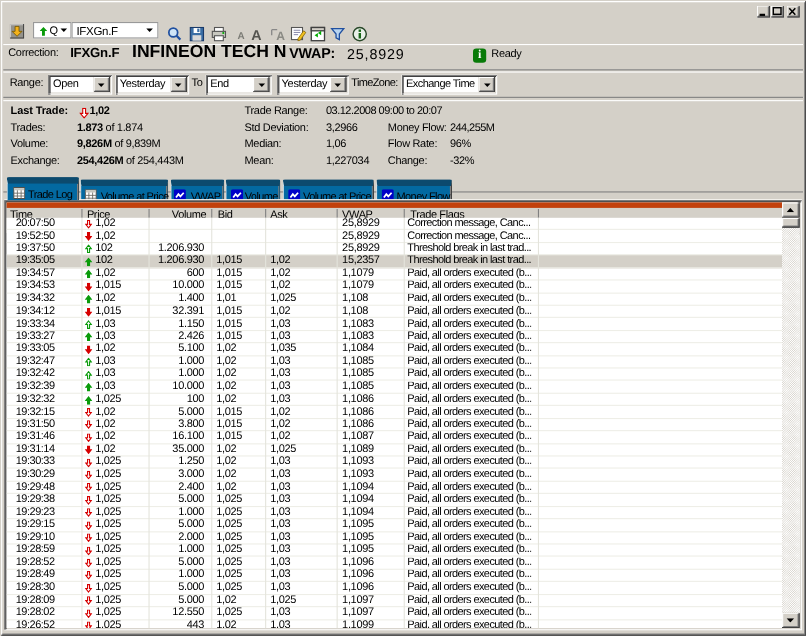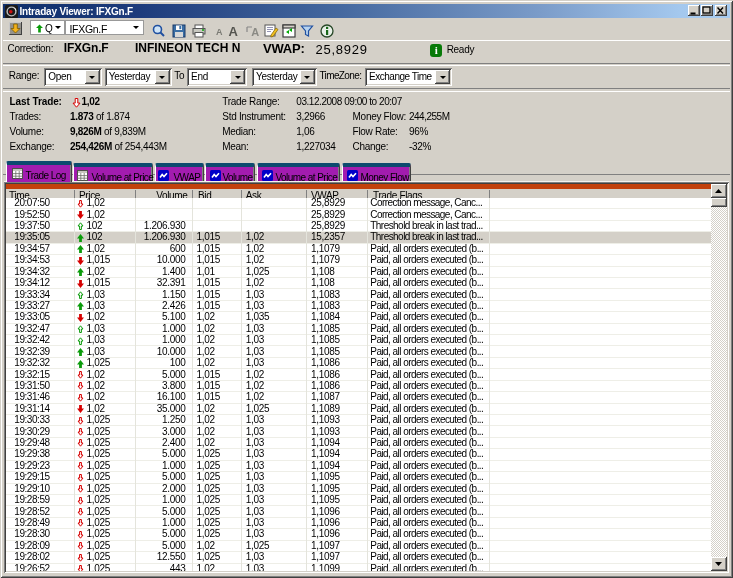--- a/index.html
+++ b/index.html
@@ -14,21 +14,21 @@
 .dar{position:absolute;top:5px;border-left:3px solid transparent;border-right:3px solid transparent;border-top:3.5px solid #000}
 .panel{position:absolute;left:3px;width:727px;background:#d4d0c8;border-top:1px solid #fff;border-bottom:1px solid #808080}
 .combo{position:absolute;height:18px;background:#fff;
  box-shadow:inset 1px 1px 0 #808080,inset -1px -1px 0 #fff,inset 2px 2px 0 #404040,inset -2px -2px 0 #d4d0c8}
 .combo .ctext{position:absolute;left:4px;top:4px;line-height:10px;letter-spacing:-0.3px}
 .cbtn{position:absolute;right:2px;top:2px;width:15px;height:14px;background:#d4d0c8;
  box-shadow:inset -1px -1px 0 #404040,inset 1px 1px 0 #fff,inset -2px -2px 0 #808080,inset 2px 2px 0 #d4d0c8}
 .cbtn:after{content:"";position:absolute;left:4.5px;top:6px;border-left:3px solid transparent;border-right:3px solid transparent;border-top:3.5px solid #000}
 .lbl{position:absolute;line-height:11px}
 .b{font-weight:bold}
-.tab{position:absolute;background:#a21caf;border-top:4px solid #0c4a6e;border-left:1px solid #fff;border-right:1px solid #404040;border-radius:2px 2px 0 0;box-shadow:inset -1px 0 0 #808080}
+.tab{position:absolute;background:#0369a1;border-top:6px solid #0c4a6e;border-left:1px solid #fff;border-right:1px solid #404040;border-radius:2px 2px 0 0;box-shadow:inset -1px 0 0 #808080}
 .tab .ti{position:absolute;top:3px}
 .tab .tt{position:absolute;top:4.5px;line-height:11px;white-space:nowrap;letter-spacing:-0.55px}
 .lv{position:absolute;left:4px;top:182px;width:725px;height:390.5px;background:#fff;
  box-shadow:0 -1px 0 #f4f2ee,inset 1px 1px 0 #808080,inset -1px -1px 0 #fff,inset 2px 2px 0 #404040,inset -2px -2px 0 #d4d0c8}
 .lvhead{position:absolute;left:2px;top:2px;width:721px;height:29px;background:#d4d0c8;border-top:5px solid #c2410c;border-bottom:1px solid #565656}
 .hsep{position:absolute;top:1px;width:1px;height:10px;background:#808080}
 .hcell{position:absolute;top:1.5px;line-height:10px;letter-spacing:-0.35px}
 .body{position:absolute;left:2px;top:16px;width:707px;height:372.5px;overflow:hidden;background:#fff}
 .row{position:relative;width:707px;height:11.43px;border-bottom:1px solid #eeeee7}
 .row.sel{background:#d4d0c8}
@@ -46,29 +46,20 @@
  background:#fff;background-image:linear-gradient(45deg,#d4d0c8 25%,transparent 25%,transparent 75%,#d4d0c8 75%),linear-gradient(45deg,#d4d0c8 25%,transparent 25%,transparent 75%,#d4d0c8 75%);background-size:2px 2px;background-position:0 0,1px 1px}
 .sbtn{position:absolute;left:0;width:16px;height:14px;background:#d4d0c8;
  box-shadow:inset -1px -1px 0 #404040,inset 1px 1px 0 #fff,inset -2px -2px 0 #808080,inset 2px 2px 0 #d4d0c8}
 .sbtn svg{position:absolute;left:4px;top:5px}
 .thumb{position:absolute;left:0;top:14px;width:16px;height:9px;background:#d4d0c8;
  box-shadow:inset -1px -1px 0 #404040,inset 1px 1px 0 #fff,inset -2px -2px 0 #808080,inset 2px 2px 0 #d4d0c8}
 .ic{position:absolute;top:4.5px}
 </style></head>
 <body>
 <div class="win">
-  <div class="title">
-    <svg class="abs" style="left:1.5px;top:0.5px" width="13" height="13" viewBox="0 0 13 13">
-        <rect x="0" y="0" width="13" height="13" rx="1.5" fill="#1a1a1a"></rect>
-        <circle cx="6.5" cy="6.5" r="4.4" fill="none" stroke="#bdbdbd" stroke-width="1.4"></circle>
-        <circle cx="5.8" cy="6.8" r="1.8" fill="#cc1111"></circle>
-        <path d="M9 2.5 a5 5 0 0 1 2 3" stroke="#eee" stroke-width="1" fill="none"></path>
-      </svg>
-    <span class="txt">Intraday Viewer: IFXGn.F</span>
-  </div>
   <div class="wbtn" style="left:687.5px"><svg width="12" height="11">
         <rect x="2.5" y="7.5" width="5" height="2" fill="#000"></rect>
       </svg></div>
   <div class="wbtn" style="left:700.5px"><svg width="12" height="11">
         <rect x="2" y="2" width="7" height="6" fill="none" stroke="#000" stroke-width="1.3"></rect>
       </svg></div>
   <div class="wbtn" style="left:714.5px"><svg width="12" height="11">
         <path d="M2.5 2.5 L8 8.5 M8 2.5 L2.5 8.5" stroke="#000" stroke-width="1.4"></path>
       </svg></div>
   <div class="toolbar">
@@ -130,21 +121,21 @@
       </svg>
     <svg class="ic" style="left:315.5px" width="16" height="16" viewBox="0 0 16 16">
         <circle cx="8" cy="8" r="6" fill="#e8f0e8" stroke="#284828" stroke-width="1.3"></circle>
         <rect x="7" y="7" width="2.2" height="5" fill="#186818"></rect>
         <rect x="7" y="3.8" width="2.2" height="2.2" fill="#186818"></rect>
       </svg>
   </div>
   <div class="panel" style="top:40px;height:24px">
     <span class="lbl" style="left:4.5px;top:2.4px">Correction:</span>
     <span class="lbl b" style="left:60.8px;top:1.4px;font-size:12px;line-height:12px;letter-spacing:-0.2px">IFXGn.F</span>
-    <span class="lbl b" style="left:132px;top:1.4px;font-size:12px;line-height:12px;letter-spacing:0">INFINEON TECH N</span>
+    <span class="lbl b" style="left:117px;top:1.4px;font-size:16px;line-height:12px;letter-spacing:0">INFINEON TECH N</span>
     <span class="lbl b" style="left:260px;top:1px;font-size:13px;line-height:13px;letter-spacing:-0.2px">VWAP:</span>
     <span class="lbl" style="left:312.5px;top:2.2px;font-size:13px;line-height:13px;letter-spacing:0.75px">25,8929</span>
     <span class="abs" style="left:426.8px;top:2.8px;width:12.5px;height:13px;background:#087a08;border-radius:3px;color:#fff;font-weight:bold;text-align:center;line-height:12px;font-size:11px;font-family:'Liberation Serif',serif">i</span>
     <span class="lbl" style="left:443.7px;top:3px">Ready</span>
   </div>
   <div class="panel" style="top:65px;height:24px">
     <span class="lbl" style="left:5.8px;top:3.6px">Range:</span>
     <div class="combo" style="left:41.2px;top:2px;width:57.5px">
         <span class="ctext">Open</span>
         <span class="cbtn"></span>
@@ -175,21 +166,21 @@
       </svg>
     <span class="lbl b" style="left:78.4px;top:3.8px">1,02</span>
     <span class="lbl" style="left:6.6px;top:18.9px">Trades:</span>
     <span class="lbl" style="left:67px;top:18.9px"><span class="b">1.873</span> of 1.874</span>
     <span class="lbl" style="left:6.6px;top:34px">Volume:</span>
     <span class="lbl" style="left:67px;top:34px"><span class="b">9,826M</span> of 9,839M</span>
     <span class="lbl" style="left:6.6px;top:49px">Exchange:</span>
     <span class="lbl" style="left:67px;top:49px"><span class="b">254,426M</span> of 254,443M</span>
     <span class="lbl" style="left:219.3px;top:3.8px">Trade Range:</span>
       <span class="lbl" style="left:293.3px;top:3.8px;letter-spacing:-0.45px">03.12.2008 09:00 to 20:07</span>
-    <span class="lbl" style="left:219.3px;top:18.9px">Std Instrument:</span>
+    <span class="lbl" style="left:219.3px;top:18.9px">Std Deviation:</span>
       <span class="lbl" style="left:293.3px;top:18.9px">3,2966</span>
     <span class="lbl" style="left:219.3px;top:34px">Median:</span>
       <span class="lbl" style="left:293.3px;top:34px">1,06</span>
     <span class="lbl" style="left:219.3px;top:49px">Mean:</span>
       <span class="lbl" style="left:293.3px;top:49px">1,227034</span>
     <span class="lbl" style="left:349.6px;top:18.9px">Money Flow:</span>
       <span class="lbl" style="left:406px;top:18.9px;letter-spacing:-0.5px">244,255M</span>
     <span class="lbl" style="left:349.6px;top:34px">Flow Rate:</span>
       <span class="lbl" style="left:406px;top:34px">96%</span>
     <span class="lbl" style="left:349.6px;top:49px">Change:</span>

